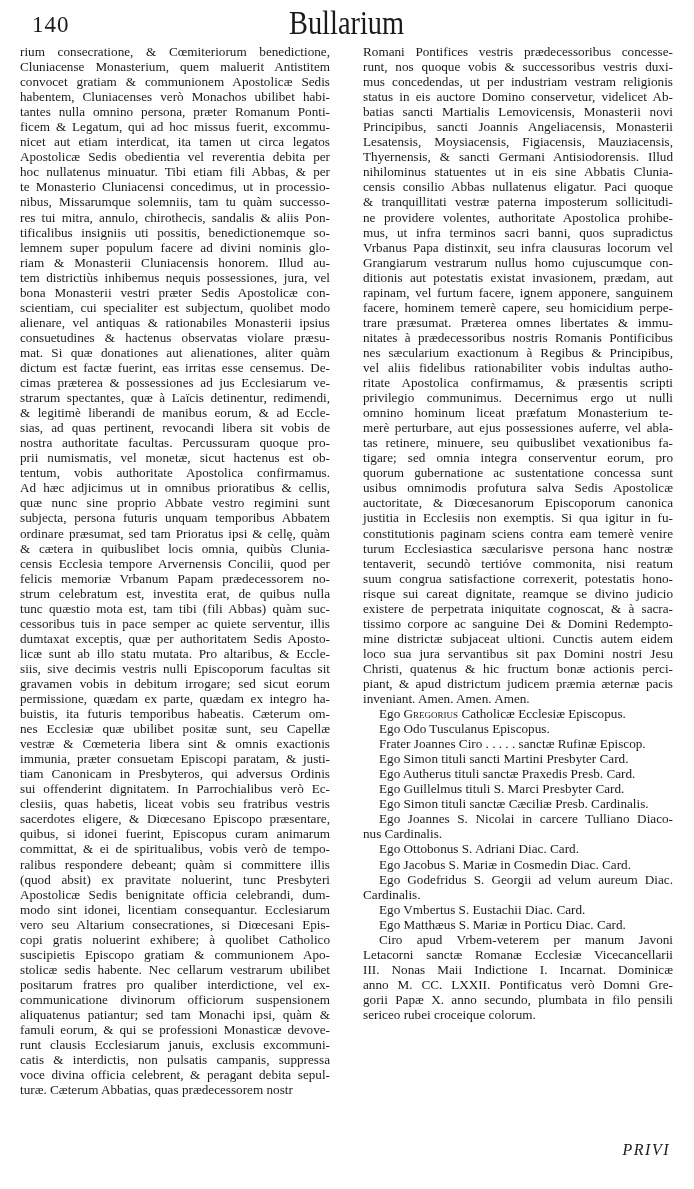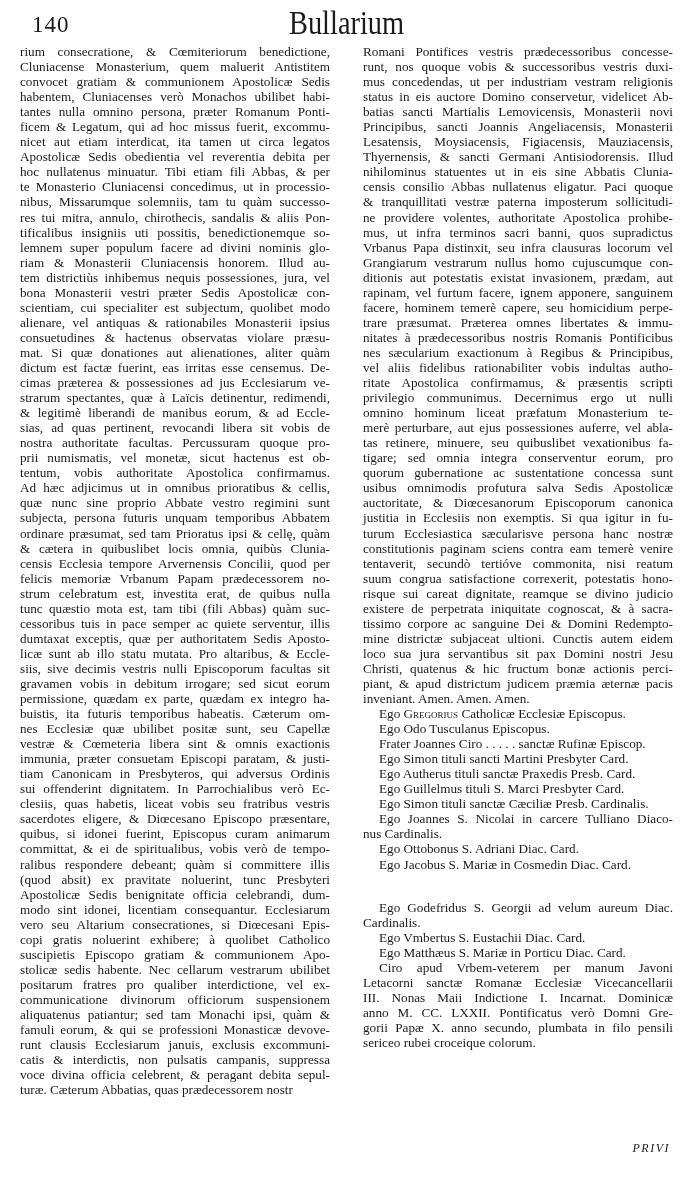--- a/index.html
+++ b/index.html
@@ -12,21 +12,21 @@
   .column { position: absolute; top: 44px; }
   .col-left { left: 20px; width: 310px; }
   .col-right { left: 363px; width: 310px; }
   .line { height: 15.05px; line-height: 15.05px; font-size: 13.2px; white-space: nowrap;
           font-family: "Liberation Serif", serif; text-align: justify; text-align-last: justify;
           overflow: visible; }
   .line.last { text-align-last: left; }
   .line.indent { padding-left: 16px; }
   .line.sig { padding-left: 16px; text-align-last: left; }
   .sc { font-variant: small-caps; }
-  .catchword { position: absolute; right: 24px; top: 1141px; font-size: 12px; font-style: italic;
+  .catchword { position: absolute; right: 24px; top: 1141px; font-size: 16px; font-style: italic;
                font-family: "Liberation Serif", serif; letter-spacing: 1.5px; }
 </style>
 </head>
 <body>
 
 <div class="page-number">140</div>
 <div class="running-title">Bullarium</div>
 
 <div class="column col-left" id="col-left">
     <div class="line">rium consecratione, &amp; Cœmiteriorum benedictione,</div>
@@ -126,22 +126,22 @@
     <div class="line">ritate Apostolica confirmamus, &amp; præsentis scripti</div>
     <div class="line">privilegio communimus. Decernimus ergo ut nulli</div>
     <div class="line">omnino hominum liceat præfatum Monasterium te-</div>
     <div class="line">merè perturbare, aut ejus possessiones auferre, vel abla-</div>
     <div class="line">tas retinere, minuere, seu quibuslibet vexationibus fa-</div>
     <div class="line">tigare; sed omnia integra conserventur eorum, pro</div>
     <div class="line">quorum gubernatione ac sustentatione concessa sunt</div>
     <div class="line">usibus omnimodis profutura salva Sedis Apostolicæ</div>
     <div class="line">auctoritate, &amp; Diœcesanorum Episcoporum canonica</div>
     <div class="line">justitia in Ecclesiis non exemptis. Si qua igitur in fu-</div>
+    <div class="line">constitutionis paginam sciens contra eam temerè venire</div>
     <div class="line">turum Ecclesiastica sæcularisve persona hanc nostræ</div>
-    <div class="line">constitutionis paginam sciens contra eam temerè venire</div>
     <div class="line">tentaverit, secundò tertióve commonita, nisi reatum</div>
     <div class="line">suum congrua satisfactione correxerit, potestatis hono-</div>
     <div class="line">risque sui careat dignitate, reamque se divino judicio</div>
     <div class="line">existere de perpetrata iniquitate cognoscat, &amp; à sacra-</div>
     <div class="line">tissimo corpore ac sanguine Dei &amp; Domini Redempto-</div>
     <div class="line">mine districtæ subjaceat ultioni. Cunctis autem eidem</div>
     <div class="line">loco sua jura servantibus sit pax Domini nostri Jesu</div>
     <div class="line">Christi, quatenus &amp; hic fructum bonæ actionis perci-</div>
     <div class="line">piant, &amp; apud districtum judicem præmia æternæ pacis</div>
     <div class="line last">inveniant. Amen. Amen. Amen.</div>
@@ -149,21 +149,21 @@
     <div class="line sig">Ego Odo Tusculanus Episcopus.</div>
     <div class="line sig">Frater Joannes Ciro . . . . . sanctæ Rufinæ Episcop.</div>
     <div class="line sig">Ego Simon tituli sancti Martini Presbyter Card.</div>
     <div class="line sig">Ego Autherus tituli sanctæ Praxedis Presb. Card.</div>
     <div class="line sig">Ego Guillelmus tituli S. Marci Presbyter Card.</div>
     <div class="line sig">Ego Simon tituli sanctæ Cæciliæ Presb. Cardinalis.</div>
     <div class="line indent" style="text-align-last: justify;">Ego Joannes S. Nicolai in carcere Tulliano Diaco-</div>
     <div class="line last">nus Cardinalis.</div>
     <div class="line sig">Ego Ottobonus S. Adriani Diac. Card.</div>
     <div class="line sig">Ego Jacobus S. Mariæ in Cosmedin Diac. Card.</div>
-    <div class="line indent" style="text-align-last: justify; margin-top: 28px;">Ego Godefridus S. Georgii ad velum aureum Diac.</div>
+    <div class="line indent" style="text-align-last: justify;">Ego Godefridus S. Georgii ad velum aureum Diac.</div>
     <div class="line last">Cardinalis.</div>
     <div class="line sig">Ego Vmbertus S. Eustachii Diac. Card.</div>
     <div class="line sig">Ego Matthæus S. Mariæ in Porticu Diac. Card.</div>
     <div class="line indent">Ciro apud Vrbem-veterem per manum Javoni</div>
     <div class="line">Letacorni sanctæ Romanæ Ecclesiæ Vicecancellarii</div>
     <div class="line">III. Nonas Maii Indictione I. Incarnat. Dominicæ</div>
     <div class="line">anno M. CC. LXXII. Pontificatus verò Domni Gre-</div>
     <div class="line">gorii Papæ X. anno secundo, plumbata in filo pensili</div>
     <div class="line last">sericeo rubei croceique colorum.</div>
   </div>

